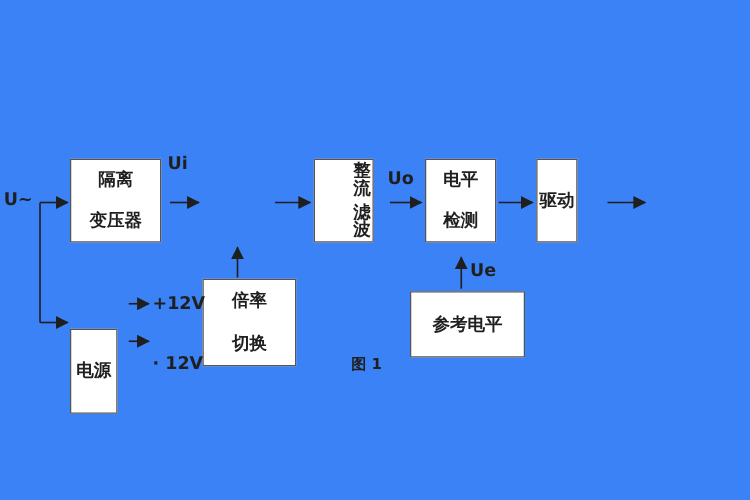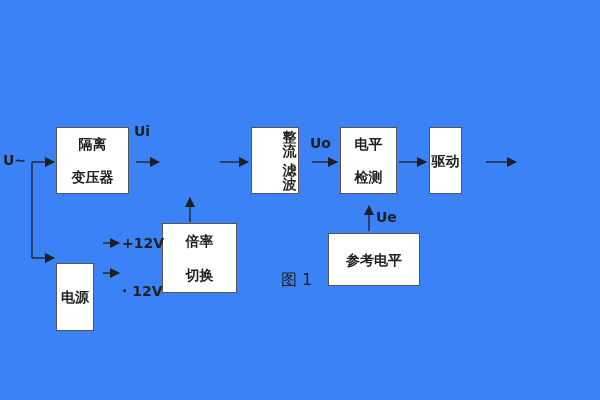--- a/index.html
+++ b/index.html
@@ -37,24 +37,24 @@
     position: absolute;
     color: #1f1f1f;
     font-size: 14px;
     font-weight: bold;
     white-space: nowrap;
     line-height: 1;
   }
   .caption {
     position: absolute;
     left: 281px;
-    top: 272px;
+    top: 285px;
     color: #1f1f1f;
-    font-size: 16px;
-    font-weight: normal;
+    font-size: 12px;
+    font-weight: bold;
     line-height: 1;
   }
   #wires {
     position: absolute;
     left: 0;
     top: 0;
     width: 600px;
     height: 400px;
     pointer-events: none;
   }

